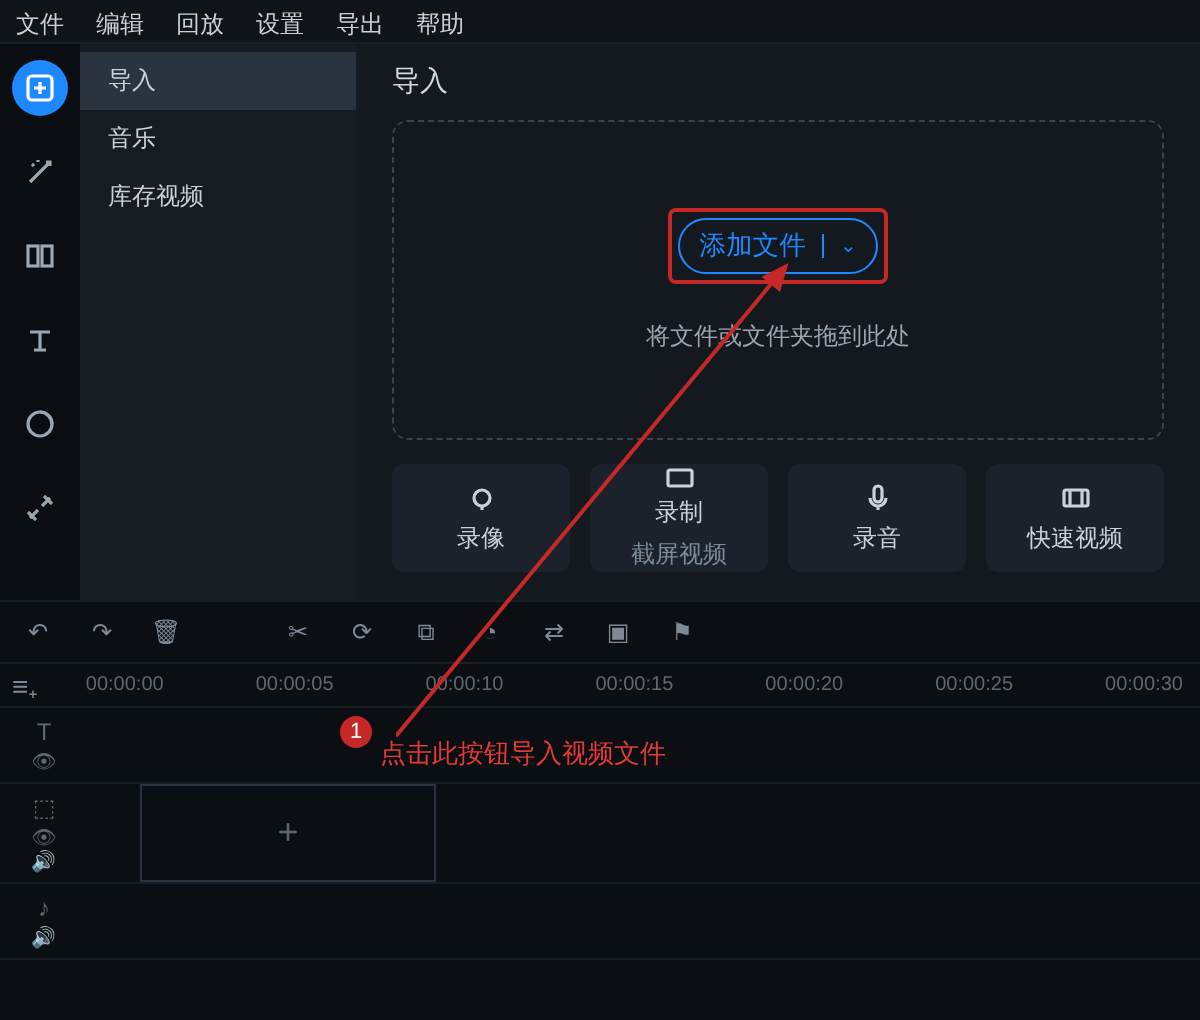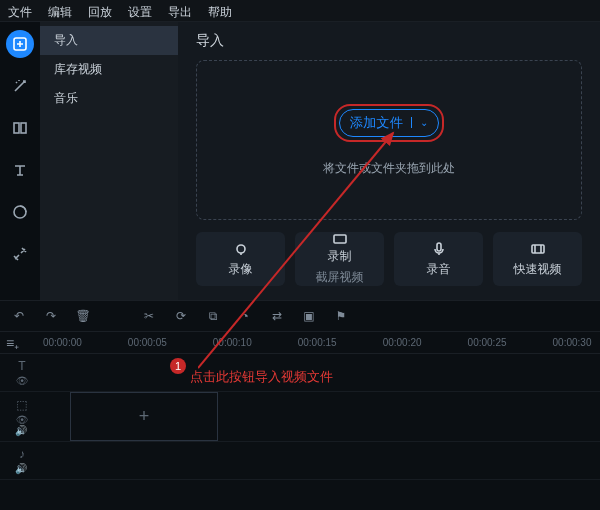--- a/index.html
+++ b/index.html
@@ -9,21 +9,21 @@
   .main { display:flex; height:278px; }
   .toolrail { width:40px; background:#0a0e12; display:flex; flex-direction:column; align-items:center; padding-top:8px; gap:14px; }
   .toolbtn { width:28px; height:28px; display:flex; align-items:center; justify-content:center; border-radius:50%; cursor:pointer; color:#9aa6b2; }
   .toolbtn.active { background:#1e88ff; color:#fff; }
   .sidepanel { width:138px; background:#171c22; padding-top:4px; }
   .side-item { padding:6px 14px; font-size:12px; color:#c9d1d9; cursor:pointer; }
   .side-item.sel { background:#2a3340; }
   .content { flex:1; background:#14191f; padding:10px 18px 14px; display:flex; flex-direction:column; }
   .ctitle { font-size:14px; color:#d0d7de; margin-bottom:10px; }
   .dropzone { border:1.5px dashed #3a4350; border-radius:8px; flex:1; display:flex; flex-direction:column; align-items:center; justify-content:center; position:relative; }
-  .addfile-wrap { border:2px solid #c62828; padding:3px; border-radius:16px; }
+  .addfile-wrap { border:2px solid #c62828; padding:3px; border-radius:4px; }
   .addfile { border:1px solid #1e88ff; color:#1e88ff; border-radius:16px; padding:4px 10px; display:flex; align-items:center; gap:8px; cursor:pointer; background:transparent; }
   .addfile .chev { border-left:1px solid #1e88ff; padding-left:8px; font-size:10px; }
   .drop-hint { margin-top:18px; font-size:12px; color:#9aa6b2; }
   .cards { display:flex; gap:10px; margin-top:12px; }
   .card { flex:1; background:#1b222b; border-radius:6px; height:54px; display:flex; flex-direction:column; align-items:center; justify-content:center; gap:4px; cursor:pointer; color:#c9d1d9; }
   .card small { font-size:12px; color:#7e8a97; }
   .timeline { background:#0b0f13; height:210px; }
   .tl-tools { height:32px; display:flex; align-items:center; padding:0 10px; gap:14px; border-top:1px solid #1a1f25; border-bottom:1px solid #1a1f25; }
   .tl-tools .ico { color:#7e8a97; cursor:pointer; width:18px; display:flex; justify-content:center; }
   .tl-ruler { height:20px; display:flex; align-items:center; padding-left:48px; gap:46px; font-size:10px; color:#5d6874; }
@@ -81,22 +81,22 @@
       </div>
     <div class="toolbtn">
         <svg class="icon">
           <path d="M3 13l4-4M13 3l-4 4M10 2l4 4M2 10l4 4"></path>
         </svg>
       </div>
   </div>
 
   <div class="sidepanel">
     <div class="side-item sel">导入</div>
+    <div class="side-item">音乐</div>
     <div class="side-item">库存视频</div>
-    <div class="side-item">音乐</div>
   </div>
 
   <div class="content">
     <div class="ctitle">导入</div>
     <div class="dropzone">
       <div class="addfile-wrap">
         <button class="addfile">
           <span>添加文件</span>
           <span class="chev">⌄</span>
         </button>

